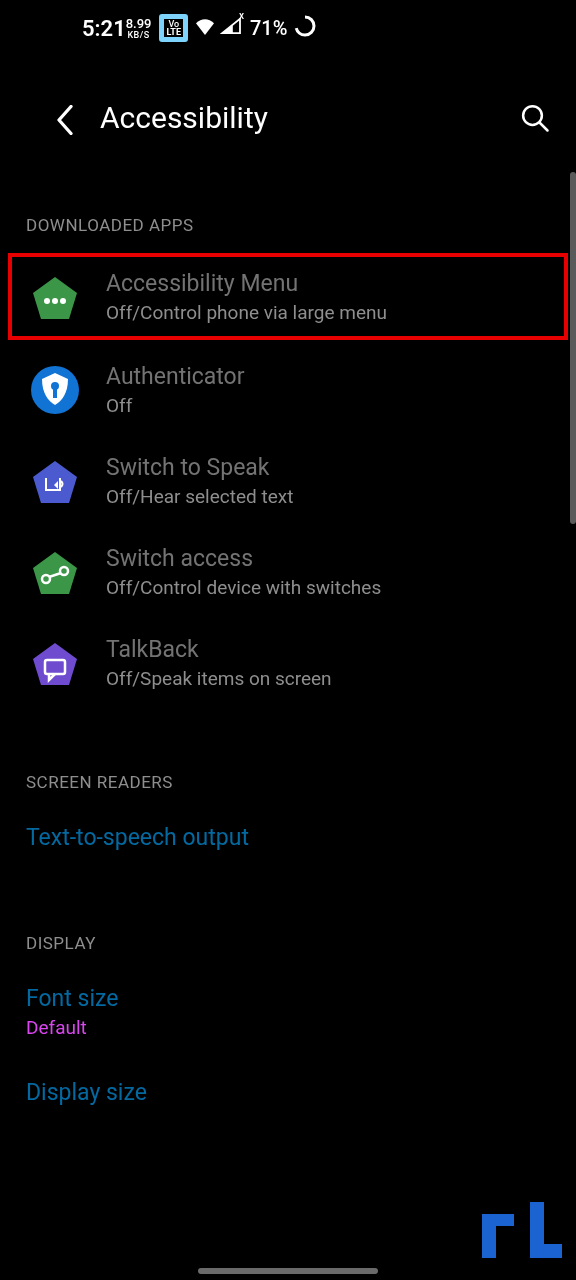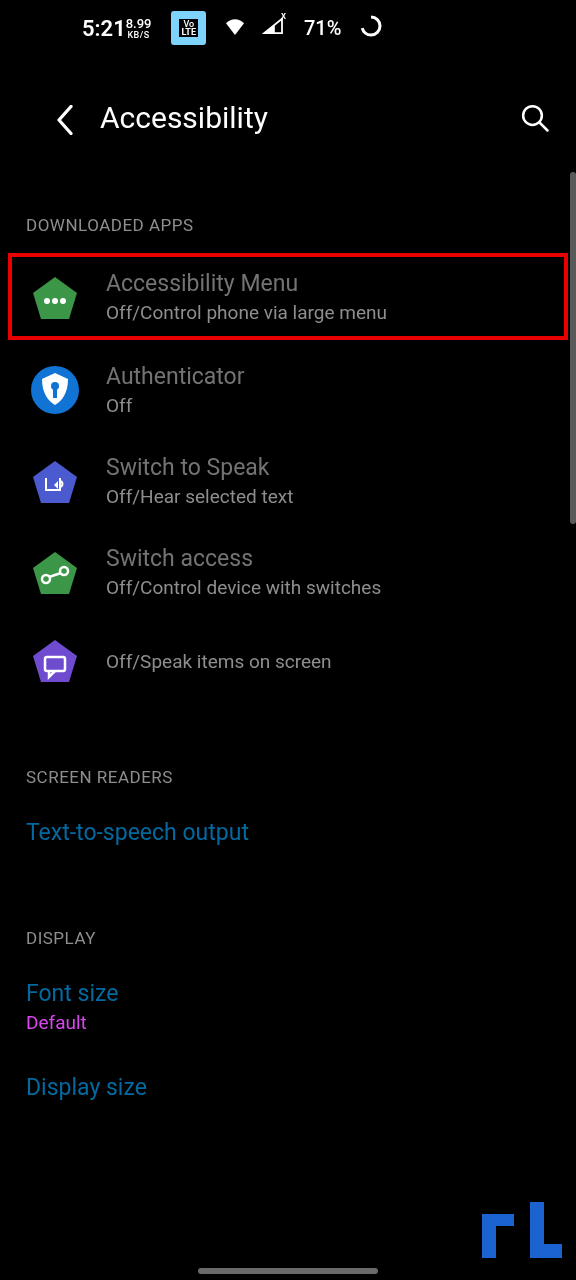--- a/index.html
+++ b/index.html
@@ -17,34 +17,34 @@
   .status-bar {
     height: 56px;
     display: flex;
     align-items: center;
     justify-content: flex-start;
     padding: 0 18px 0 82px;
     font-size: 20px;
     font-weight: 500;
   }
   .status-left { display: flex; align-items: center; }
-  .status-right { display: flex; align-items: center; gap: 16px; }
+  .status-right { display: flex; align-items: center; gap: 4px; }
   .status-clock { font-size: 22px; font-weight: 600; }
   .kbs {
     display: flex;
     flex-direction: column;
     align-items: center;
     font-size: 10px;
     line-height: 10px;
     margin-right: 4px;
   }
   .kbs .top { font-size: 13px; line-height: 13px; }
   .kbs .bot { font-size: 9px; letter-spacing: 0.5px; }
   .lte-badge {
-    border: 8px solid #7dd3fc;
+    border: 5px solid #7dd3fc;
     border-radius: 3px;
     font-size: 9px;
     line-height: 8px;
     padding: 1px 2px;
     display: flex;
     flex-direction: column;
     align-items: center;
     margin-right: 2px;
   }
   .battery-pct { margin: 0 2px 0 4px; font-size: 20px; }
@@ -261,20 +261,21 @@
 
 <div class="item">
   <div class="icon pent">
     <svg viewBox="0 0 50 50">
         <polygon points="25,5 47,21 39,47 11,47 3,21" fill="#6f4bcf"></polygon>
     <rect x="15" y="22" width="20" height="14" rx="2" fill="none" stroke="#fff" stroke-width="2.5"></rect>
     <path d="M19 36 L19 42 L25 36" fill="none" stroke="#fff" stroke-width="2.5"></path>
       </svg>
   </div>
   <div class="item-text">
+    <div class="item-title">TalkBack</div>
     <div class="item-sub">Off/Speak items on screen</div>
   </div>
 </div>
 
 <div class="section-header mid">SCREEN READERS</div>
 
 <div class="simple-item">
   <div class="simple-title">Text-to-speech output</div>
 </div>
 

